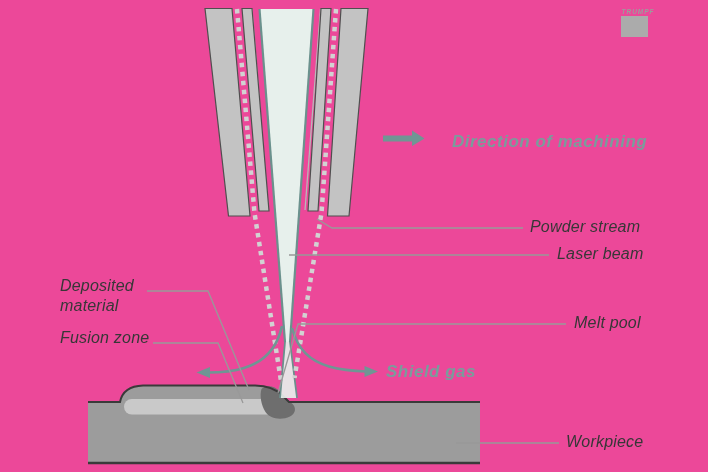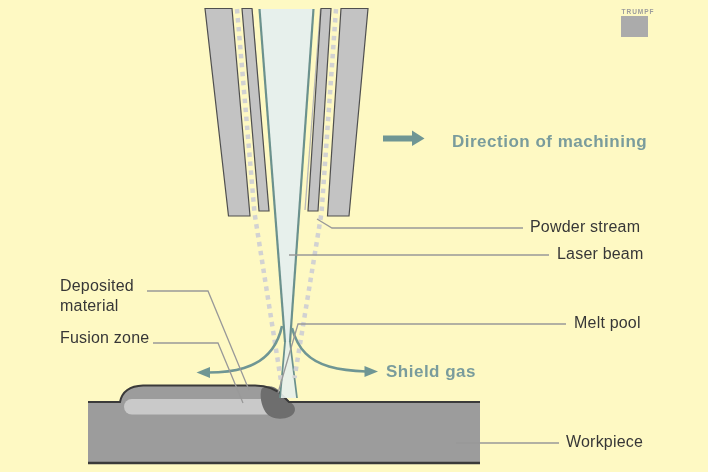--- a/index.html
+++ b/index.html
@@ -1,17 +1,17 @@
 <!DOCTYPE html>
 <html><head>
 <meta charset="utf-8">
 <style>
   html,body{margin:0;padding:0;background:#fff;}
-  .stage{position:relative;width:708px;height:472px;background:#fef9c3;overflow:hidden;
-         font-family:"Liberation Sans", sans-serif;}
+  .stage{position:relative;width:708px;height:472px;background:#ec4899;overflow:hidden;
+         font-family:"Liberation Sans", sans-serif;font-style:italic;}
   svg{display:block}
   text{font-family:"Liberation Sans", sans-serif;}
   .lbl{font-size:16px;fill:#373737;letter-spacing:0.2px;}
   .lbl-teal{font-size:17px;font-weight:bold;letter-spacing:0.5px;}
   .logo-txt{font-size:6.5px;letter-spacing:1px;font-weight:bold;}
 </style>
 </head>
 <body>
 
 <div class="stage">

